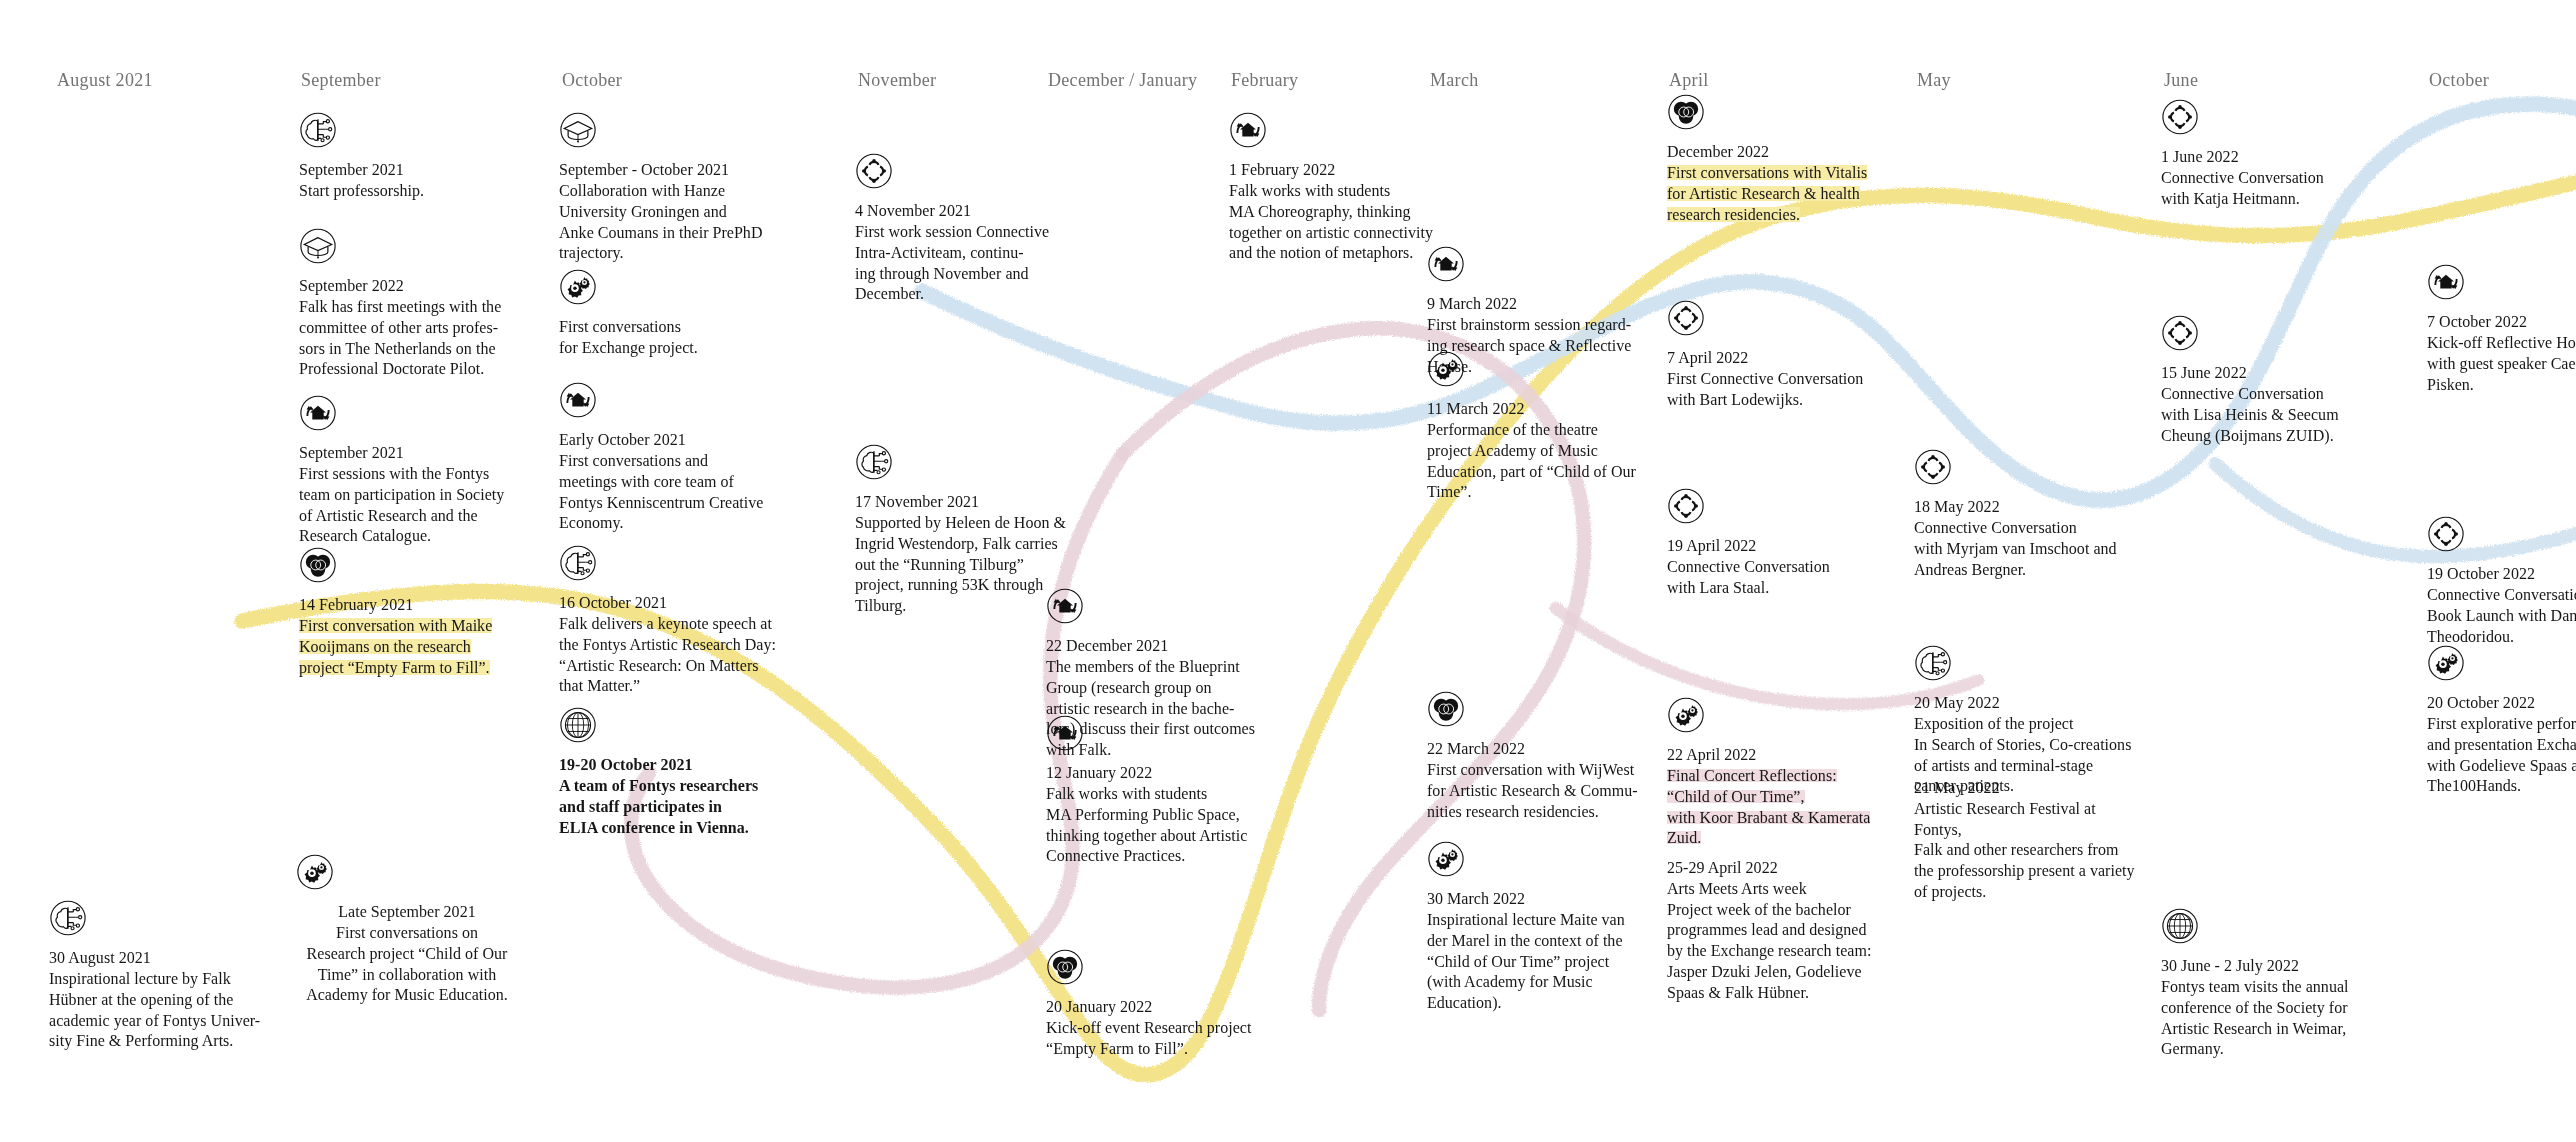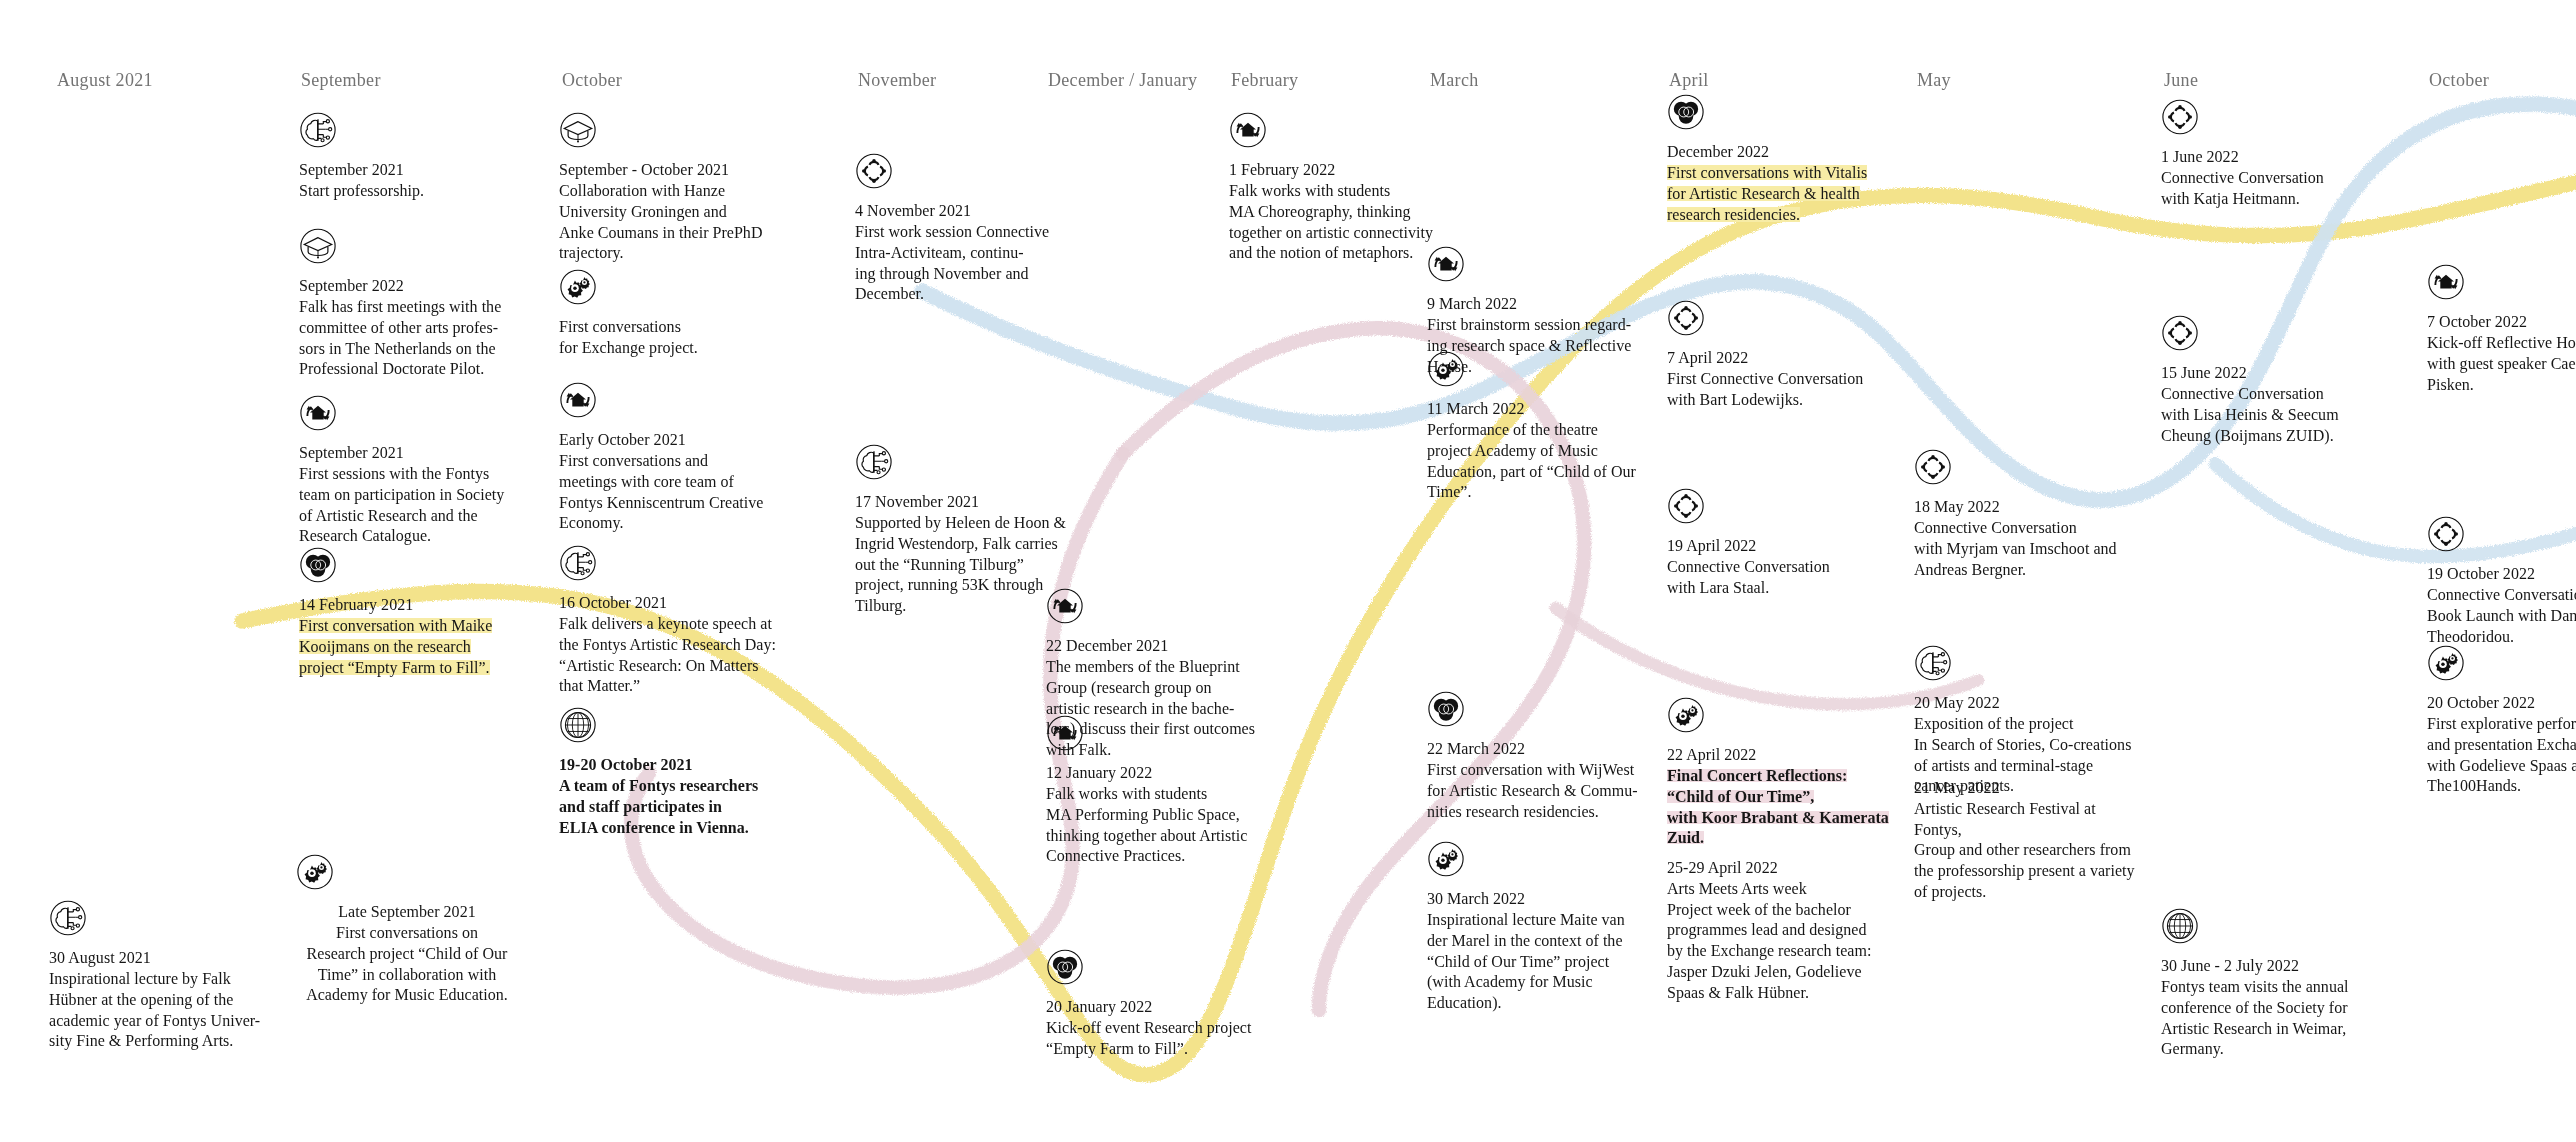--- a/index.html
+++ b/index.html
@@ -25,21 +25,21 @@
   .entry .icon svg{display:block;width:38px;height:38px;}
   .entry .txt{
     font-size:16px;
     line-height:1.30;
     color:#161616;
     white-space:pre-line;
     letter-spacing:0.03px;
   }
   .entry .txt .d{display:block;}
   .hl-y{background:linear-gradient(transparent 8%, #f7eca6 8%, #f7eca6 92%, transparent 92%);}
-  .hl-p{background:linear-gradient(transparent 10%, #f0dbe1 10%, #f0dbe1 90%, transparent 90%);font-weight:bold;}
+  .hl-p{background:linear-gradient(transparent 10%, #f0dbe1 10%, #f0dbe1 90%, transparent 90%);}
 </style>
 </head>
 <body>
 
 <div id="board">
 
   <svg id="ribbons" viewBox="0 0 6101 2218" preserveAspectRatio="none" aria-hidden="true">
     <defs>
       <filter id="rough" x="-10%" y="-30%" width="120%" height="160%">
         <feTurbulence type="fractalNoise" baseFrequency="0.55" numOctaves="3" seed="7" result="n"></feTurbulence>
@@ -588,21 +588,21 @@
     <circle cx="62" cy="77" r="4" fill="none" stroke="#111" stroke-width="3"></circle>
           </svg>
         </span>
         <div class="txt"><span class="d">20 May 2022</span><span>Exposition of the project
 In Search of Stories, Co-creations
 of artists and terminal-stage
 cancer patients.</span></div>
       </div>
       <div class="entry" style="left: 1914px; top: 778px;">
         <div class="txt"><span class="d">21 May 2022</span><span>Artistic Research Festival at Fontys,
-Group and other researchers from
+Falk and other researchers from
 the professorship present a variety
 of projects.</span></div>
       </div>
       <div class="entry" style="left: 2161px; top: 98px;">
         <span class="icon">
           <svg viewBox="0 0 100 100">
             <ellipse cx="50" cy="50" rx="45" ry="44" fill="none" stroke="#111" stroke-width="3"></ellipse>
     <circle cx="50" cy="23" r="4.6" fill="#111"></circle>
             <path d="M38 34a13 13 0 0 1 24 0" fill="none" stroke="#111" stroke-width="5.4"></path>
     <circle cx="50" cy="77" r="4.6" fill="#111"></circle>

